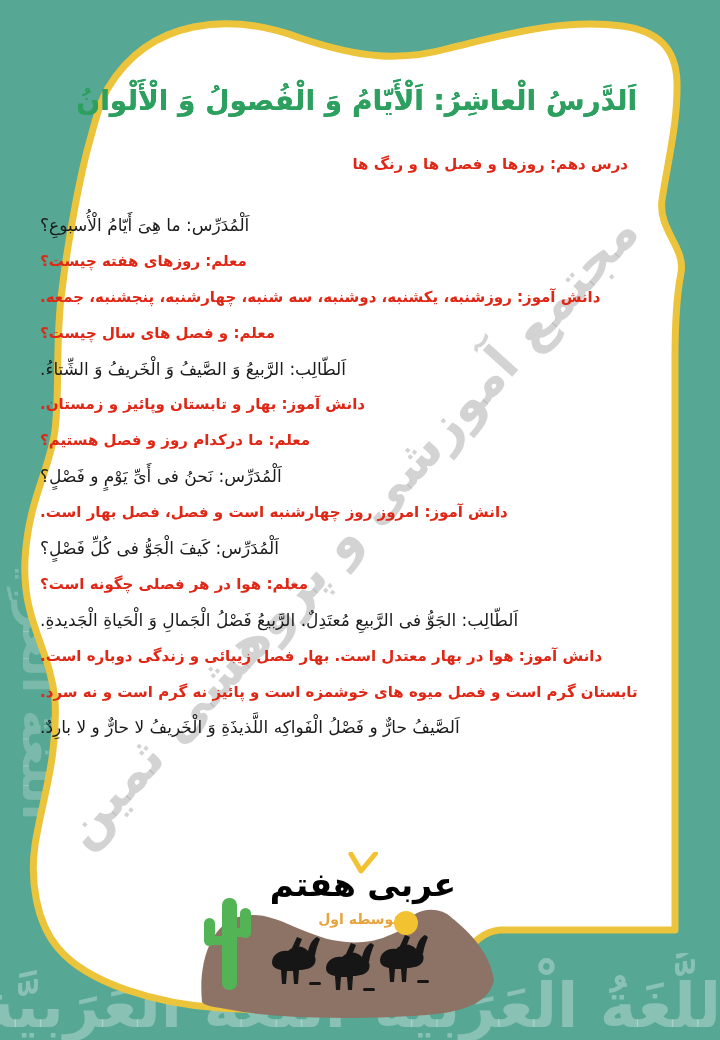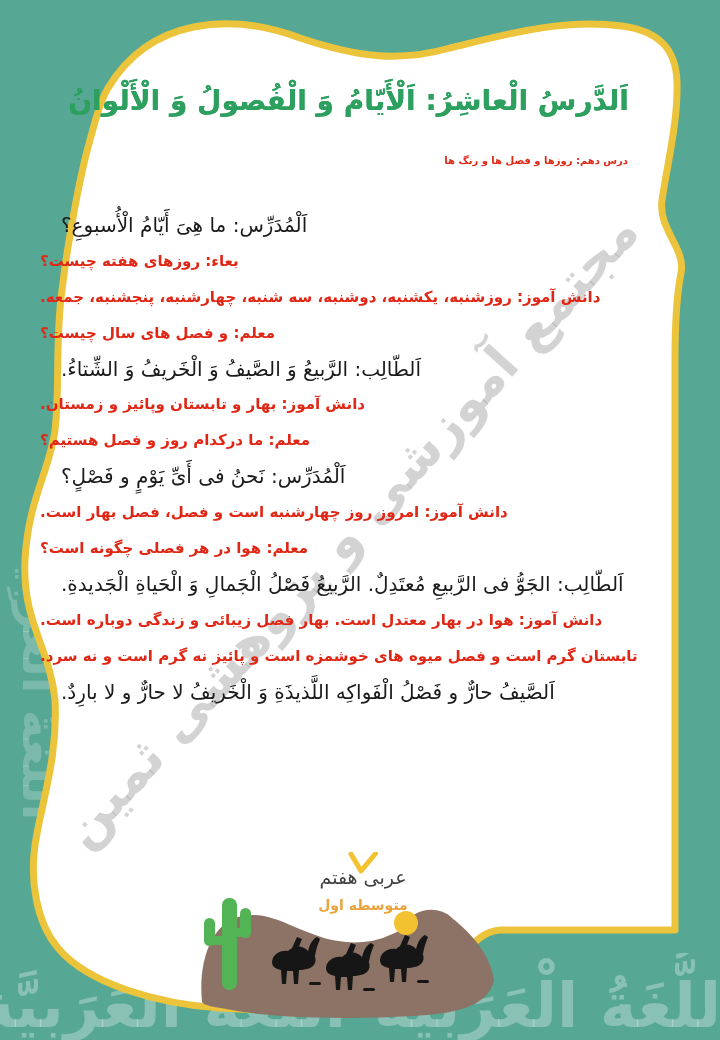--- a/index.html
+++ b/index.html
@@ -33,45 +33,45 @@
   .card-watermark{
     position:absolute;left:-110px;top:500px;width:920px;z-index:3;
     transform:rotate(-48deg);transform-origin:center;
     color:rgba(150,150,150,.42);font-size:52px;font-weight:bold;
     text-align:center;white-space:nowrap;letter-spacing:3px;pointer-events:none;
   }
   
   .content{position:absolute;inset:0;z-index:4;}
   .lesson-title{
     position:absolute;top:84px;right:83px;left:60px;
-    text-align:center;direction:rtl;
+    text-align:right;direction:rtl;
     color:var(--title-green);font-size:28px;font-weight:bold;
     text-shadow:0 0 .6px var(--title-green);
   }
   .lesson-subtitle{
     position:absolute;top:155px;right:92px;left:60px;
     text-align:right;direction:rtl;
-    color:var(--dialog-red);font-size:10px;font-weight:bold;
+    color:var(--dialog-red);font-size:15px;font-weight:bold;
   }
   .dialog{position:absolute;top:207px;right:90px;left:40px;}
   .dialog .line{
     height:35.9px;display:flex;align-items:center;justify-content:flex-end;
     direction:rtl;text-align:right;white-space:nowrap;
   }
-  .dialog .line.ar{color:var(--ink);font-size:20px;margin-left:21px;}
+  .dialog .line.ar{color:var(--ink);font-size:17px;}
   .dialog .line.fa{color:var(--dialog-red);font-size:15px;font-weight:bold;}
   .dialog .line:last-child{padding-left:0;padding-right:172px;}
   
   .logo{
     position:absolute;top:852px;left:258px;width:210px;z-index:6;
     text-align:center;direction:rtl;
   }
   .logo .v-mark{display:block;margin:0 auto -6px auto;width:30px;height:22px;}
   .logo .logo-title{
-    color:#404040;font-size:19px;font-weight:normal;letter-spacing:1px;line-height:1;
+    color:#000000;font-size:33px;font-weight:bold;letter-spacing:1px;line-height:1;
   }
   .logo .logo-sub{
     color:var(--logo-orange);font-size:14px;font-weight:bold;
     letter-spacing:3px;margin-top:10px;
   }
   
   svg.desert{position:absolute;left:190px;top:890px;z-index:5;}
 </style>
 </head>
 <body>
@@ -109,28 +109,29 @@
        C 96,118 100,102 108,88 Z"></path>
 </svg>
 
 <div class="card-watermark" dir="rtl">مجتمع آموزشی و پژوهشی ثمین</div>
 
 <div class="content">
   <div class="lesson-title">اَلدَّرسُ الْعاشِرُ: اَلْأَیّامُ وَ الْفُصولُ وَ الْأَلْوانُ</div>
   <div class="lesson-subtitle">درس دهم: روزها و فصل ها و رنگ ها</div>
   <div class="dialog">
       <div class="line ar" dir="rtl">اَلْمُدَرِّس: ما هِیَ أَیّامُ الْأُسبوعِ؟</div>
-      <div class="line fa" dir="rtl">بعاء: روزهای هفته چیست؟</div>
+      <div class="line fa" dir="rtl">معلم: روزهای هفته چیست؟</div>
       <div class="line fa" dir="rtl">دانش آموز: روزشنبه، یکشنبه، دوشنبه، سه شنبه، چهارشنبه، پنجشنبه، جمعه.</div>
       <div class="line fa" dir="rtl">معلم: و فصل های سال چیست؟</div>
       <div class="line ar" dir="rtl">اَلطّالِب: الرَّبیعُ وَ الصَّیفُ وَ الْخَریفُ وَ الشِّتاءُ.</div>
       <div class="line fa" dir="rtl">دانش آموز: بهار و تابستان وپائیز و زمستان.</div>
       <div class="line fa" dir="rtl">معلم: ما درکدام روز و فصل هستیم؟</div>
       <div class="line ar" dir="rtl">اَلْمُدَرِّس: نَحنُ فی أَیِّ یَوْمٍ و فَصْلٍ؟</div>
       <div class="line fa" dir="rtl">دانش آموز: امروز روز چهارشنبه است و فصل، فصل بهار است.</div>
+      <div class="line ar" dir="rtl">اَلْمُدَرِّس: کَیفَ الْجَوُّ فی کُلِّ فَصْلٍ؟</div>
       <div class="line fa" dir="rtl">معلم: هوا در هر فصلی چگونه است؟</div>
       <div class="line ar" dir="rtl">اَلطّالِب: الجَوُّ فی الرَّبیعِ مُعتَدِلٌ. الرَّبیعُ فَصْلُ الْجَمالِ وَ الْحَیاةِ الْجَدیدةِ.</div>
       <div class="line fa" dir="rtl">دانش آموز: هوا در بهار معتدل است. بهار فصل زیبائی و زندگی دوباره است.</div>
       <div class="line fa" dir="rtl">تابستان گرم است و فصل میوه های خوشمزه است و پائیز نه گرم است و نه سرد.</div>
       <div class="line ar" dir="rtl">اَلصَّیفُ حارٌّ و فَصْلُ الْفَواکِه اللَّذیذَةِ وَ الْخَریفُ لا حارٌّ و لا بارِدٌ.</div>
     </div>
 
   <div class="logo">
     <svg class="v-mark" viewBox="0 0 30 22">
       <polyline points="3,2 13,19 28,1" fill="none" stroke="var(--sun-yellow)" stroke-width="5" stroke-linecap="round" stroke-linejoin="round"></polyline>

